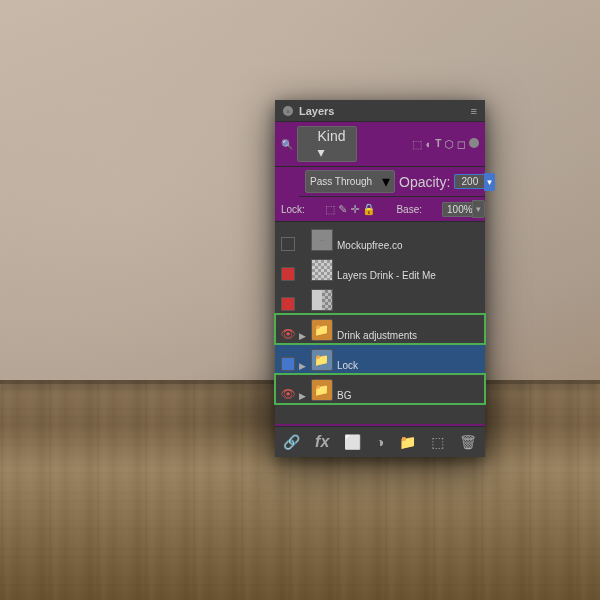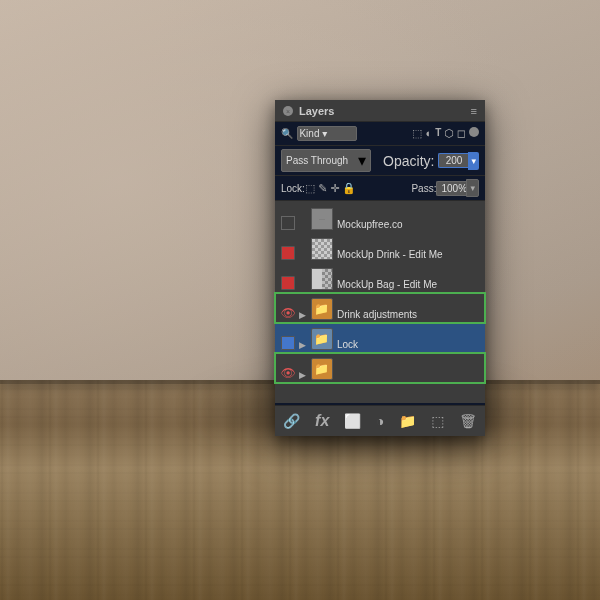--- a/index.html
+++ b/index.html
@@ -95,21 +95,21 @@
       filter: blur(15px);
       transform: scaleX(1.5);
     }
 
     
     .layers-panel {
       position: absolute;
       left: 275px;
       top: 100px;
       width: 210px;
-      background: #0f172a;
+      background: #701a75;
       border-radius: 3px;
       box-shadow: 0 10px 40px rgba(0,0,0,0.6), 0 4px 15px rgba(0,0,0,0.4);
     }
 
     
     .panel-titlebar {
       background: #3c3c3c;
       padding: 5px 8px 4px;
       display: flex;
       align-items: center;
@@ -154,24 +154,24 @@
     }
 
     .filter-search-icon {
       color: #aaa;
       font-size: 10px;
     }
 
     .filter-dropdown {
       background: #555;
       color: #ddd;
-      font-size: 10px;
+      font-size: 14px;
       border: 1px solid #666;
       border-radius: 2px;
-      padding: 1px 1px;
+      padding: 1px 19px;
       width: 60px;
     }
 
     .filter-icons {
       display: flex;
       gap: 3px;
       margin-left: auto;
     }
 
     .filter-icon {
@@ -187,34 +187,35 @@
       border-radius: 50%;
     }
 
     
     .blend-row {
       padding: 3px 6px;
       display: flex;
       align-items: center;
       gap: 4px;
       border-bottom: 1px solid #2a2a2a;
+      margin-left: 24px;
     }
 
     .opacity-label {
       color: #ccc;
       font-size: 14px;
       margin-left: auto;
     }
 
     
     .lock-row {
       padding: 3px 6px;
       display: flex;
       align-items: center;
-      gap: 0;
+      gap: 20px;
       border-bottom: 1px solid #2a2a2a;
     }
 
     .lock-label {
       color: #ccc;
       font-size: 10px;
     }
 
     .lock-icons {
       display: flex;
@@ -471,21 +472,21 @@
   </div>
 
   <div class="lock-row">
     <span class="lock-label">Lock:</span>
     <div class="lock-icons">
       <span class="lock-icon">⬚</span>
       <span class="lock-icon">✎</span>
       <span class="lock-icon">✛</span>
       <span class="lock-icon">🔒</span>
     </div>
-    <span class="fill-label">Pass:</span>
+    <span class="fill-label">Base:</span>
     <div class="fill-group">
       <div class="fill-value-box">100%</div>
       <div class="fill-chevron">▾</div>
     </div>
   </div>
 
   <div class="layers-list">
 
     <div class="layer-item">
       <div class="layer-checkbox"></div>
@@ -497,33 +498,32 @@
     </div>
 
     <div class="layer-item">
       <div class="layer-visibility">
         <div style="width:14px;height:14px;background:#cc3333;border:1px solid #555;border-radius:1px;"></div>
       </div>
       <span style="width:8px;"></span>
       <div class="layer-thumbnail thumb-checkerboard">
         <div class="checker-thumb"></div>
       </div>
-      <span class="layer-name">MockUp Drink - Edit Me</span>
+      <span class="layer-name">Layers Drink - Edit Me</span>
     </div>
 
     <div class="layer-item">
       <div class="layer-visibility">
         <div style="width:14px;height:14px;background:#cc3333;border:1px solid #555;border-radius:1px;"></div>
       </div>
       <span style="width:8px;"></span>
       <div class="layer-thumbnail" style="border:1px solid #555; overflow:hidden;">
         <div style="width:50%;height:100%;background:#ccc;float:left;"></div>
         <div style="width:50%;height:100%;background: repeating-conic-gradient(#888 0% 25%, #bbb 0% 50%) 0 0 / 6px 6px;float:left;"></div>
       </div>
-      <span class="layer-name">MockUp Bag - Edit Me</span>
     </div>
 
     <div class="layer-item highlighted">
       <div class="layer-visibility">
         <span class="eye-red">👁</span>
       </div>
       <span class="layer-expand">▶</span>
       <div class="layer-thumbnail" style="background:#cc8833; border:1px solid #555; border-radius:2px; display:flex; align-items:center; justify-content:center;">
         <span style="font-size:12px;">📁</span>
       </div>
@@ -542,20 +542,21 @@
     </div>
 
     <div class="layer-item highlighted">
       <div class="layer-visibility">
         <span class="eye-red">👁</span>
       </div>
       <span class="layer-expand">▶</span>
       <div class="layer-thumbnail" style="background:#cc8833; border:1px solid #555; border-radius:2px; display:flex; align-items:center; justify-content:center;">
         <span style="font-size:12px;">📁</span>
       </div>
+      <span class="layer-name">BG</span>
     </div>
 
   </div>
 
   <div style="height: 18px; background:#3c3c3c;"></div>
 
   <div class="panel-toolbar">
     <span class="toolbar-icon">🔗</span>
     <span class="toolbar-icon" style="font-size:16px;font-style:italic;font-weight:bold;">fx</span>
     <span class="toolbar-icon">⬜</span>

